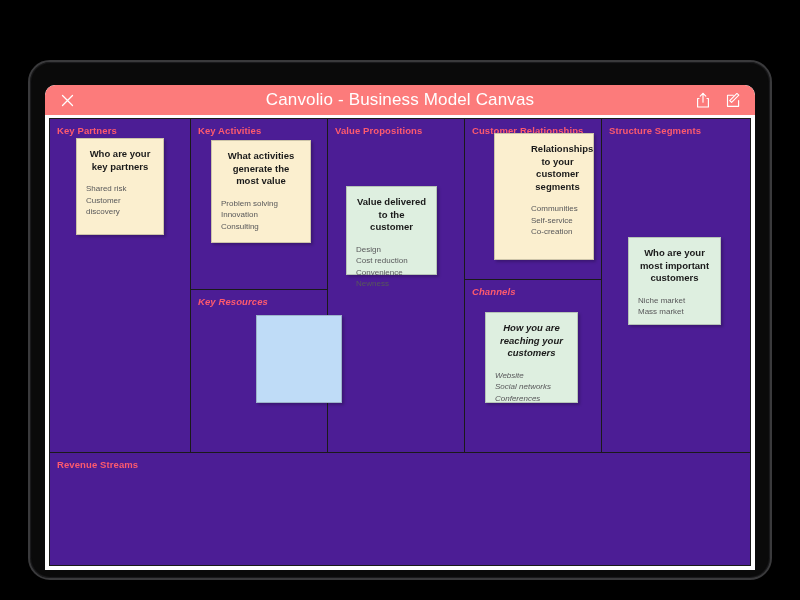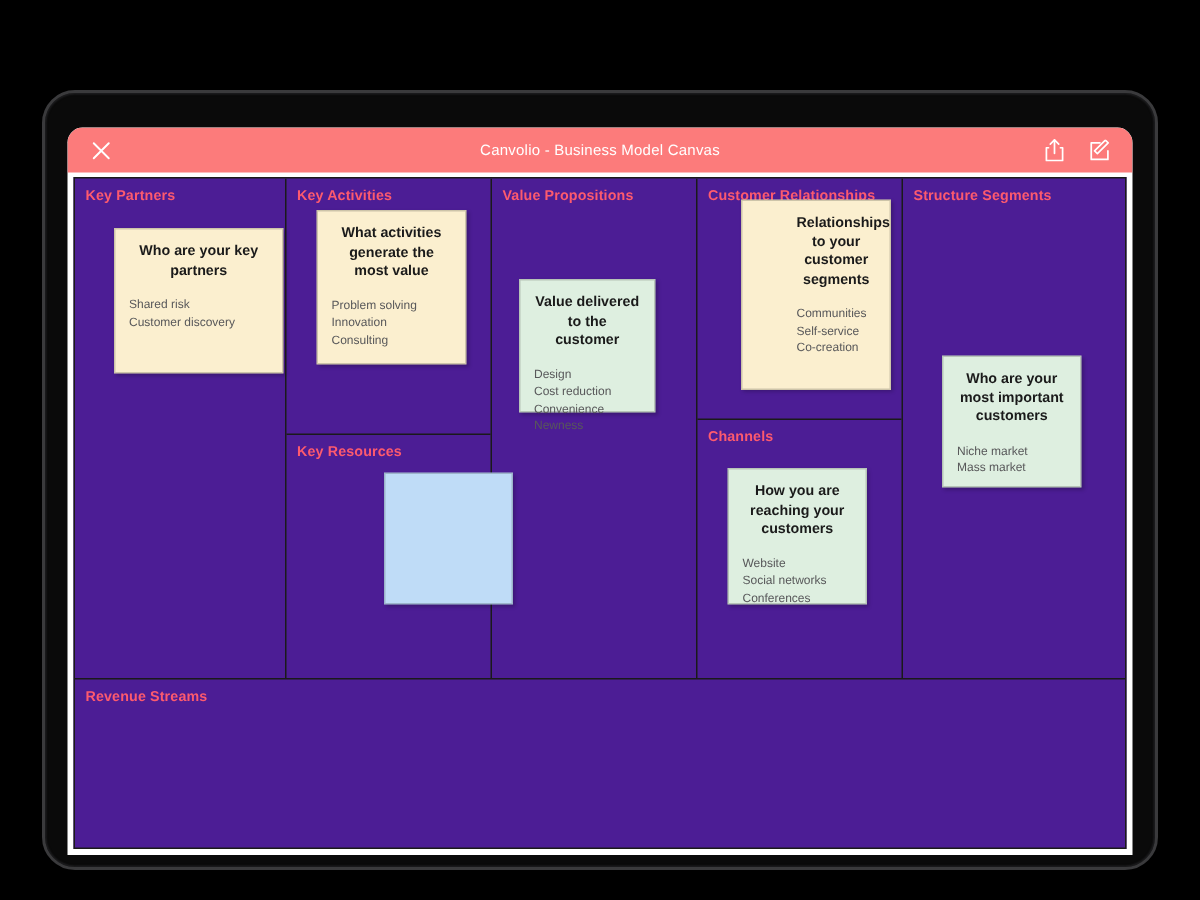--- a/index.html
+++ b/index.html
@@ -66,21 +66,21 @@
     align-items: center;
     padding: 0 12px;
     flex: 0 0 auto;
     position: relative;
   }
   #title-bar .tb-title {
     position: absolute;
     left: 0; right: 0;
     text-align: center;
     color: #ffffff;
-    font-size: 10px;
+    font-size: 17px;
     letter-spacing: 0.15px;
     pointer-events: none;
   }
   .tb-icon {
     width: 20px;
     height: 20px;
     display: flex;
     align-items: center;
     justify-content: center;
     position: relative;
@@ -120,21 +120,21 @@
     flex-direction: column;
   }
   .col + .col { border-left: 1.5px solid #1a1a1a; }
 
   .panel {
     position: relative;
     flex: 1 1 auto;
     padding: 6px 7px;
     overflow: visible;
   }
-  .panel + .panel { border-top: 1.5px solid #1a1a1a; }
+  .panel + .panel { border-top: 1.5px solid #1a1a1a; font-style: italic; }
 
   .panel-title {
     color: #fd5a6e;
     font-size: 9.5px;
     font-weight: bold;
     letter-spacing: 0.1px;
     margin-bottom: 2px;
   }
 
   
@@ -158,21 +158,21 @@
   .note-body {
     margin-top: 10px;
     font-size: 8px;
     color: #58585a;
     line-height: 1.45;
     text-align: left;
     white-space: pre-line;
   }
 
   
-  #note-key-partners        { left: 26px;  top: 33px;  width: 113px;  height: 97px; }
+  #note-key-partners        { left: 26px;  top: 19px;  width: 88px;  height: 97px; }
   #note-key-activities      { left: 20px;  top: 21px;  width: 100px; height: 103px; }
   #note-value-propositions  { left: 18px;  top: 67px;  width: 91px; height: 89px; }
   #note-customer-relations  { left: 29px;  top: 14px;  width: 100px; height: 127px; padding-left: 36px; }
   #note-customer-segments   { left: 26px;  top: 118px; width: 93px;  height: 88px; }
   #note-channels            { left: 20px;  top: 32px;  width: 93px;  height: 91px; }
   #note-key-resources-blue  { left: 65px;  top: 25px;  width: 86px;  height: 88px; z-index: 30; }
 </style>
 </head>
 <body>
 

